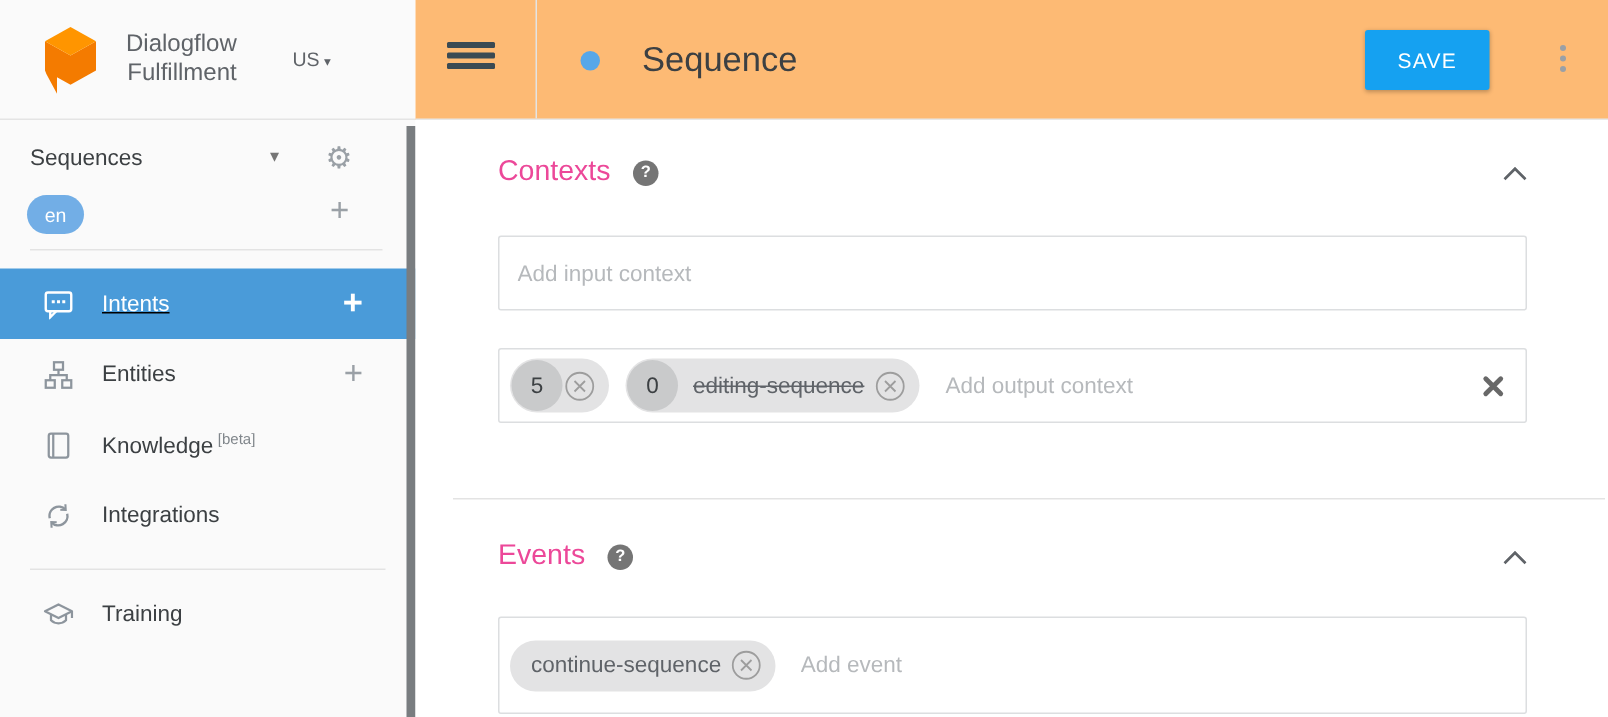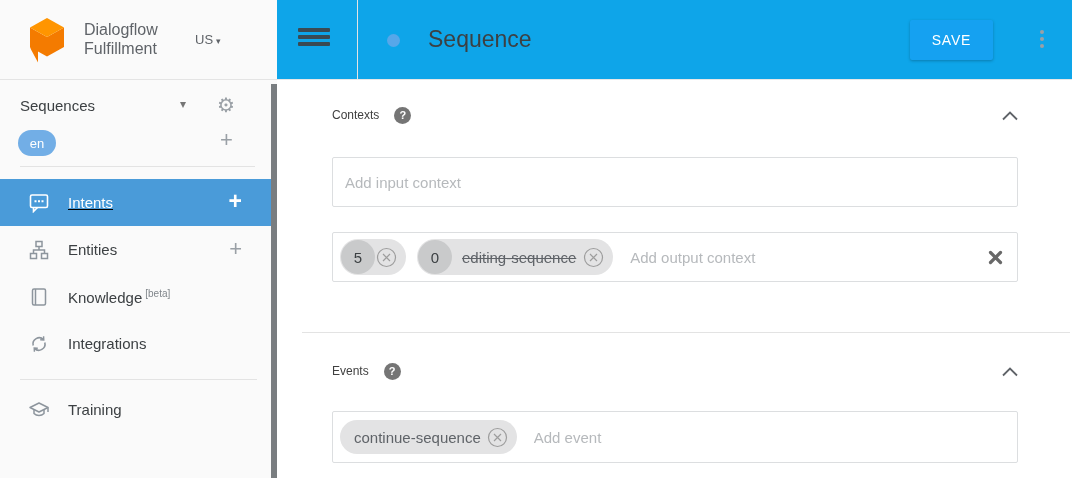--- a/index.html
+++ b/index.html
@@ -3,21 +3,21 @@
 <meta charset="utf-8">
 <style>
   * { margin:0; padding:0; box-sizing:border-box; }
   html,body { width:1072px; height:478px; overflow:hidden; }
   body { font-family:"Liberation Sans", sans-serif; background:#fff; position:relative; }
 
   
   .sidebar { position:absolute; top:0; left:0; bottom:0; width:277px; background:#fafafa; }
   .sidebar-header { height:80px; border-bottom:1px solid #e4e4e4; position:relative; }
   .logo { position:absolute; left:27px; top:17px; }
-  .brand { position:absolute; left:84px; top:20px; font-size:16px; line-height:19px; color:#5f6368; }
+  .brand { position:absolute; left:84px; top:20px; font-size:16px; line-height:19px; color:#5f6368;text-align:right; }
   .region { position:absolute; left:195px; top:32px; font-size:13px; color:#5f6368; cursor:pointer; }
   .region .caret { font-size:9px; color:#5f6368; margin-left:3px; }
 
   .agent-row { position:absolute; top:88px; left:0; right:0; height:36px; }
   .agent-name { position:absolute; left:20px; top:9px; font-size:15px; color:#3c4043; }
   .agent-caret { position:absolute; left:180px; top:9px; font-size:12px; color:#757575; cursor:pointer; }
   .gear { position:absolute; left:217px; top:5px; font-size:20px; color:#9aa0a6; cursor:pointer; }
 
   .lang-row { position:absolute; top:130px; left:0; right:0; height:28px;padding-left:32px; }
   .lang-pill { position:absolute; left:18px; top:0; width:38px; height:26px; border-radius:13px;
@@ -35,35 +35,35 @@
   .nav-plus { position:absolute; right:35px; top:50%; transform:translateY(-54%); font-size:22px; font-weight:300; color:#9aa0a6; }
   .nav-item.active { background:#4a9bd9;text-decoration:underline; }
   .nav-item.active .nav-label { color:#fff; }
   .nav-item.active .nav-plus { color:#fff; font-weight:600; font-size:23px; }
   .nav-divider { height:1px; background:#e3e3e3; margin:12px 20px 6px 20px; }
 
   .scroll-thumb { position:absolute; top:84px; bottom:0; left:271px; width:6px; background:#797d80; cursor:pointer; }
 
   
   .main { position:absolute; top:0; left:277px; right:0; bottom:0; background:#fff; }
-  .main-header { height:80px; border-bottom:1px solid #e7e7e7; position:relative; background:#0ea5e9; }
+  .main-header { height:80px; border-bottom:1px solid #e7e7e7; position:relative; background:#fdba74; }
   .hamburger { position:absolute; left:21px; top:28px; width:32px; cursor:pointer; }
   .hamburger div { height:4px; background:#3a4a53; border-radius:1px; margin-bottom:3px; }
   .header-vdiv { position:absolute; left:80px; top:0; bottom:0; width:1px; background:#e4e4e4; }
   .intent-dot { position:absolute; left:110px; top:34px; width:13px; height:13px; border-radius:50%; background:#57a7e9; }
   .page-title { position:absolute; left:151px; top:26px; font-size:23px; font-weight:400; color:#3c4043; }
   .save-btn { position:absolute; left:633px; top:20px; width:83px; height:40px; background:#15a1f1; color:#fff;
               font-family:"Liberation Sans", sans-serif; font-size:14px; letter-spacing:0.8px; border:none; border-radius:2px;
               box-shadow:0 1px 3px rgba(0,0,0,0.25); cursor:pointer; }
   .kebab { position:absolute; left:758px; top:30px; width:14px; cursor:pointer; }
   .kebab div { width:4px; height:4px; border-radius:50%; background:#9aa0a6; margin:0 auto 3px auto; }
 
   .content { position:absolute; top:80px; left:0; right:0; padding:0 54px 0 55px; }
   .section-head { margin-top:24px; height:22px; display:flex; align-items:center; }
-  .section-head h2 { font-size:12px; font-weight:400; color:#404040; }
+  .section-head h2 { font-size:19px; font-weight:400; color:#ec4899; }
   .help { width:17px; height:17px; border-radius:50%; background:#757575; color:#fff; font-size:11px; font-weight:700;
           display:flex; align-items:center; justify-content:center; margin-left:15px; cursor:pointer; }
   .chevron { margin-left:auto; cursor:pointer; }
   .chevron svg { display:block; }
 
   .text-input { margin-top:31px; display:block; width:100%; height:50px; border:1px solid #dcdee0; border-radius:2px;
                 padding:0 12px; font-size:15px; color:#3c4043; background:#fff; outline:none; font-family:inherit; }
   input::placeholder { color:#b6b9bc; opacity:1; }
 
   .token-row { margin-top:25px; height:50px; border:1px solid #dcdee0; border-radius:2px; display:flex;
@@ -74,21 +74,21 @@
               display:flex; align-items:center; justify-content:center; flex:none; }
   .chip-label { font-size:15px; color:#5f6368; margin:0 7px 0 9px; white-space:nowrap; }
   .chip-label.strike { text-decoration:line-through; }
   .chip-close { display:flex; cursor:pointer; }
   .token-input { border:none; outline:none; background:transparent; flex:1; min-width:40px; font-size:15px;
                  color:#3c4043; padding-left:6px; font-family:inherit; }
   .clear-x { flex:none; margin-left:8px; cursor:pointer; display:flex; }
 
   .section-divider { height:1px; background:#e3e3e3; margin:50px -52px 0 -30px; }
   .events-head { margin-top:27px; }
-  .event-row { margin-top:29px; height:52px; }
+  .event-row { margin-top:29px; height:65px; }
   .chip.event { height:34px; border-radius:17px; padding-left:14px; }
   .chip.event .chip-label { margin:0 6px 0 0; }
 </style>
 </head>
 <body>
 
 <aside class="sidebar">
   <div class="sidebar-header">
     <svg class="logo" width="40" height="46" viewBox="0 0 40 46">
       <polygon points="3,10.5 20,20 37,10.5 37,30 20,39.5 11,34.5 11,45.5 4,32.5 3,30" fill="#f47b00"></polygon>

